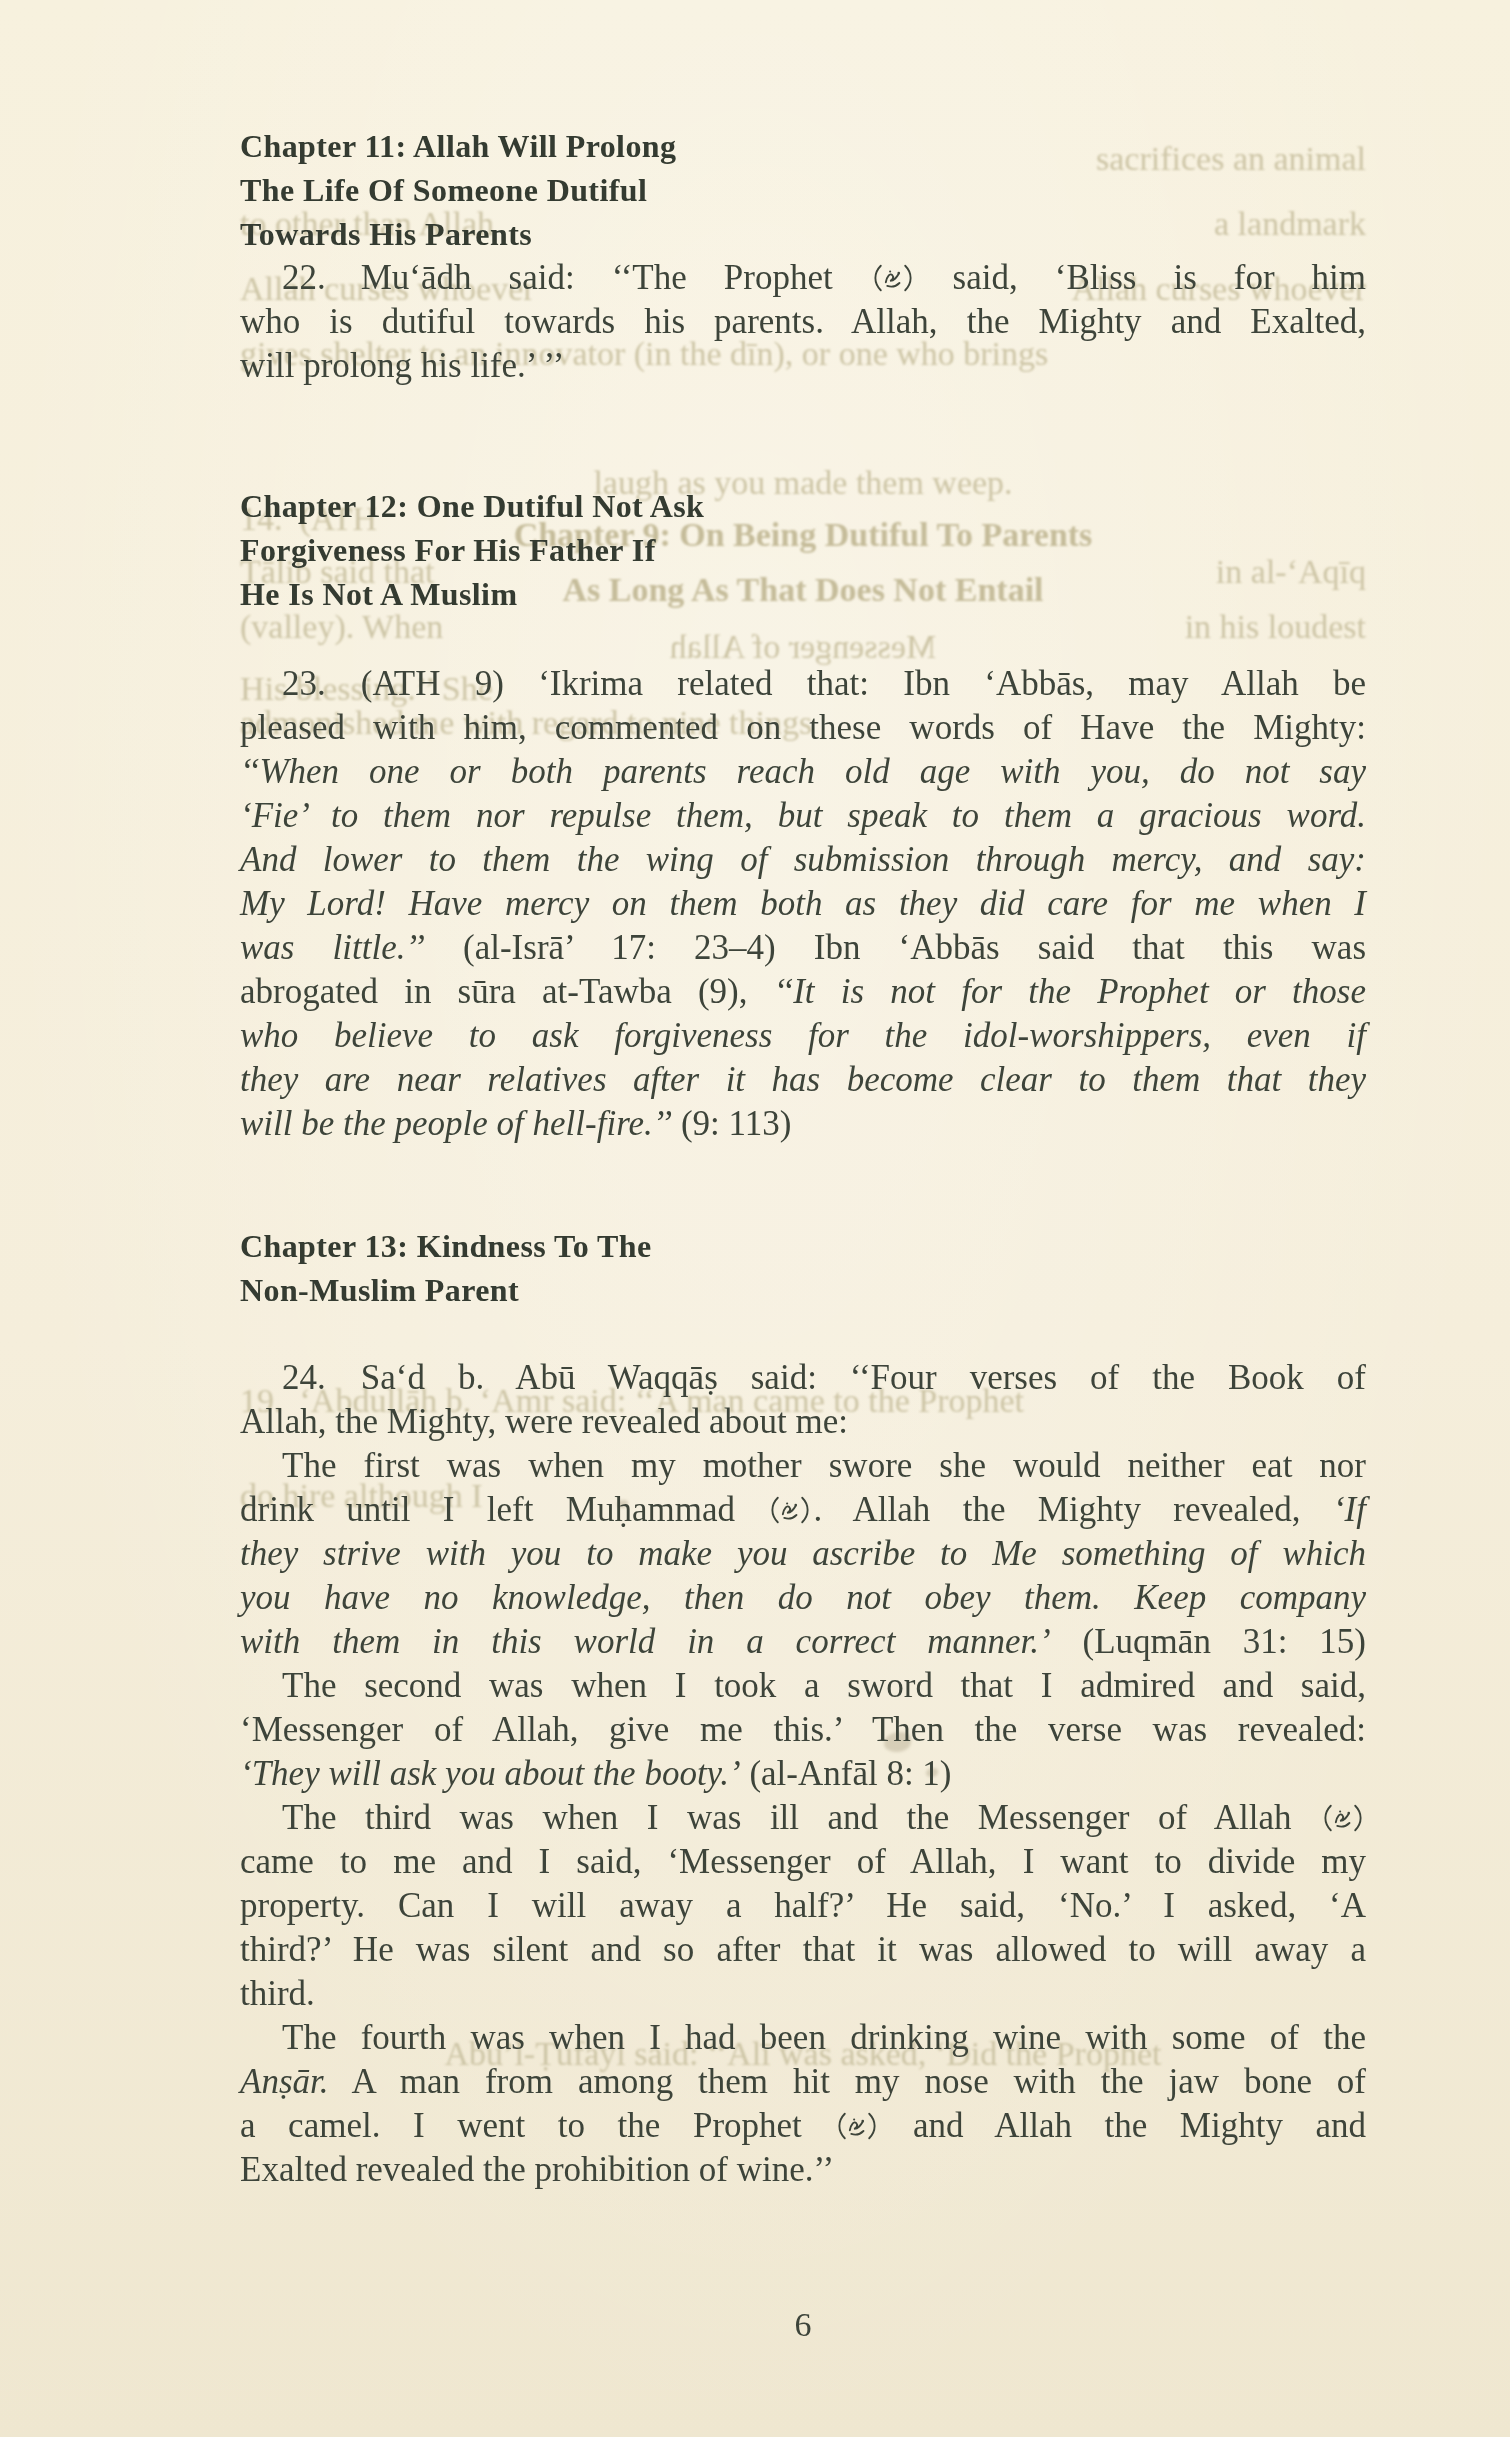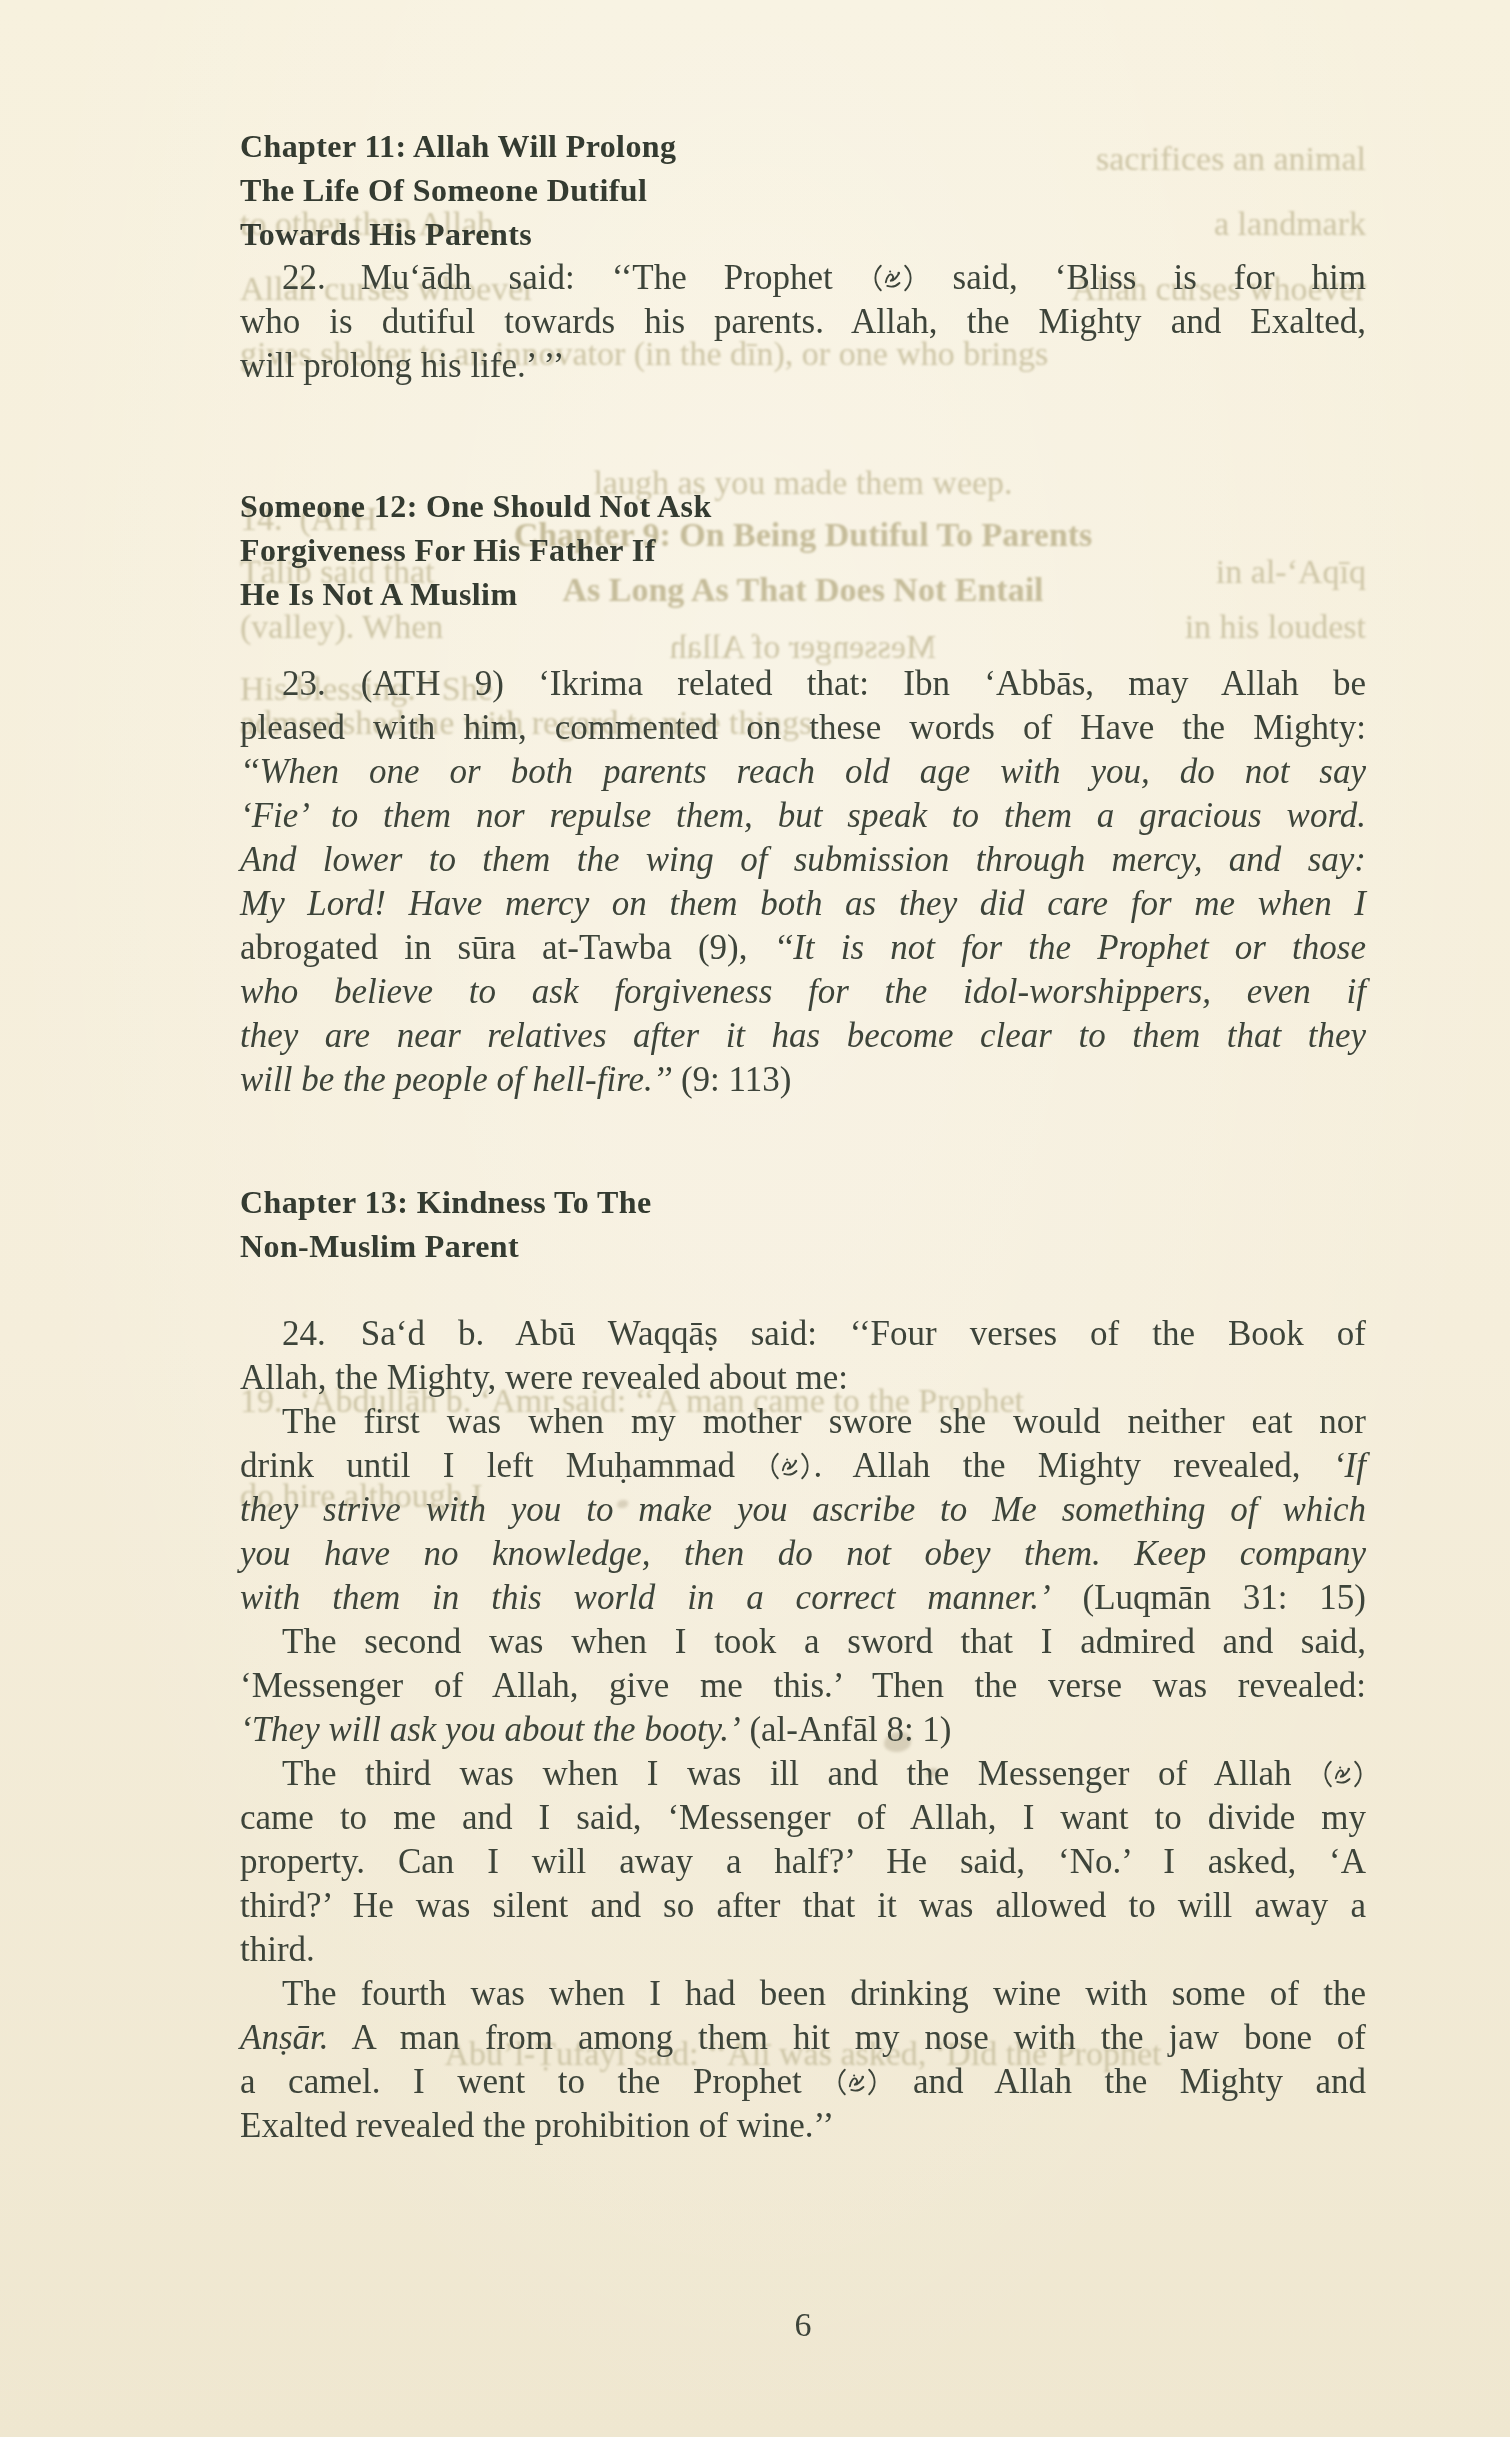--- a/index.html
+++ b/index.html
@@ -84,31 +84,32 @@
             <path d="M49 3 C59 13 59 27 49 37"></path>
             <path d="M22 26 c2 -9 6 -13 9 -10 c3 3 0 7 -3 8 c6 0 9 -5 12 -10"></path>
             <path d="M24 31 c6 2 12 1 17 -4"></path>
             <circle cx="40" cy="13" r="1.8" fill="#3d443a" stroke="none"></circle>
             <circle cx="28" cy="11" r="1.5" fill="#3d443a" stroke="none"></circle>
           </svg><span class=""> said, ‘Bliss is for him</span></div>
         <div class="line"><span class="">who is dutiful towards his parents. Allah, the Mighty and Exalted,</span></div>
         <div class="line end"><span class="">will prolong his life.’ ’’</span></div>
       </div>
       <div class="heading" style="margin-top: 96px;">
-        <div class="hline">Someone 12: One Should Not Ask</div>
+        <div class="hline">Chapter 12: One Dutiful Not Ask</div>
         <div class="hline">Forgiveness For His Father If</div>
         <div class="hline">He Is Not A Muslim</div>
       </div>
       <div class="para" style="margin-top: 46px;">
         <div class="line indent"><span class="">23.  (ATH 9) ‘Ikrima related that: Ibn ‘Abbās, may Allah be</span></div>
         <div class="line"><span class="">pleased with him, commented on these words of Have the Mighty:</span></div>
         <div class="line"><span class="it">‘‘When one or both parents reach old age with you, do not say</span></div>
         <div class="line"><span class="it">‘Fie’ to them nor repulse them, but speak to them a gracious word.</span></div>
         <div class="line"><span class="it">And lower to them the wing of submission through mercy, and say:</span></div>
         <div class="line"><span class="it">My Lord! Have mercy on them both as they did care for me when I</span></div>
+        <div class="line"><span class="it">was little.’’</span><span class=""> (al-Isrā’ 17: 23–4) Ibn ‘Abbās said that this was</span></div>
         <div class="line"><span class="">abrogated in sūra at-Tawba (9), </span><span class="it">‘‘It is not for the Prophet or those</span></div>
         <div class="line"><span class="it">who believe to ask forgiveness for the idol-worshippers, even if</span></div>
         <div class="line"><span class="it">they are near relatives after it has become clear to them that they</span></div>
         <div class="line end"><span class="it">will be the people of hell-fire.’’</span><span class=""> (9: 113)</span></div>
       </div>
       <div class="heading" style="margin-top: 78px;">
         <div class="hline">Chapter 13: Kindness To The</div>
         <div class="hline">Non-Muslim Parent</div>
       </div>
       <div class="para" style="margin-top: 44px;">

